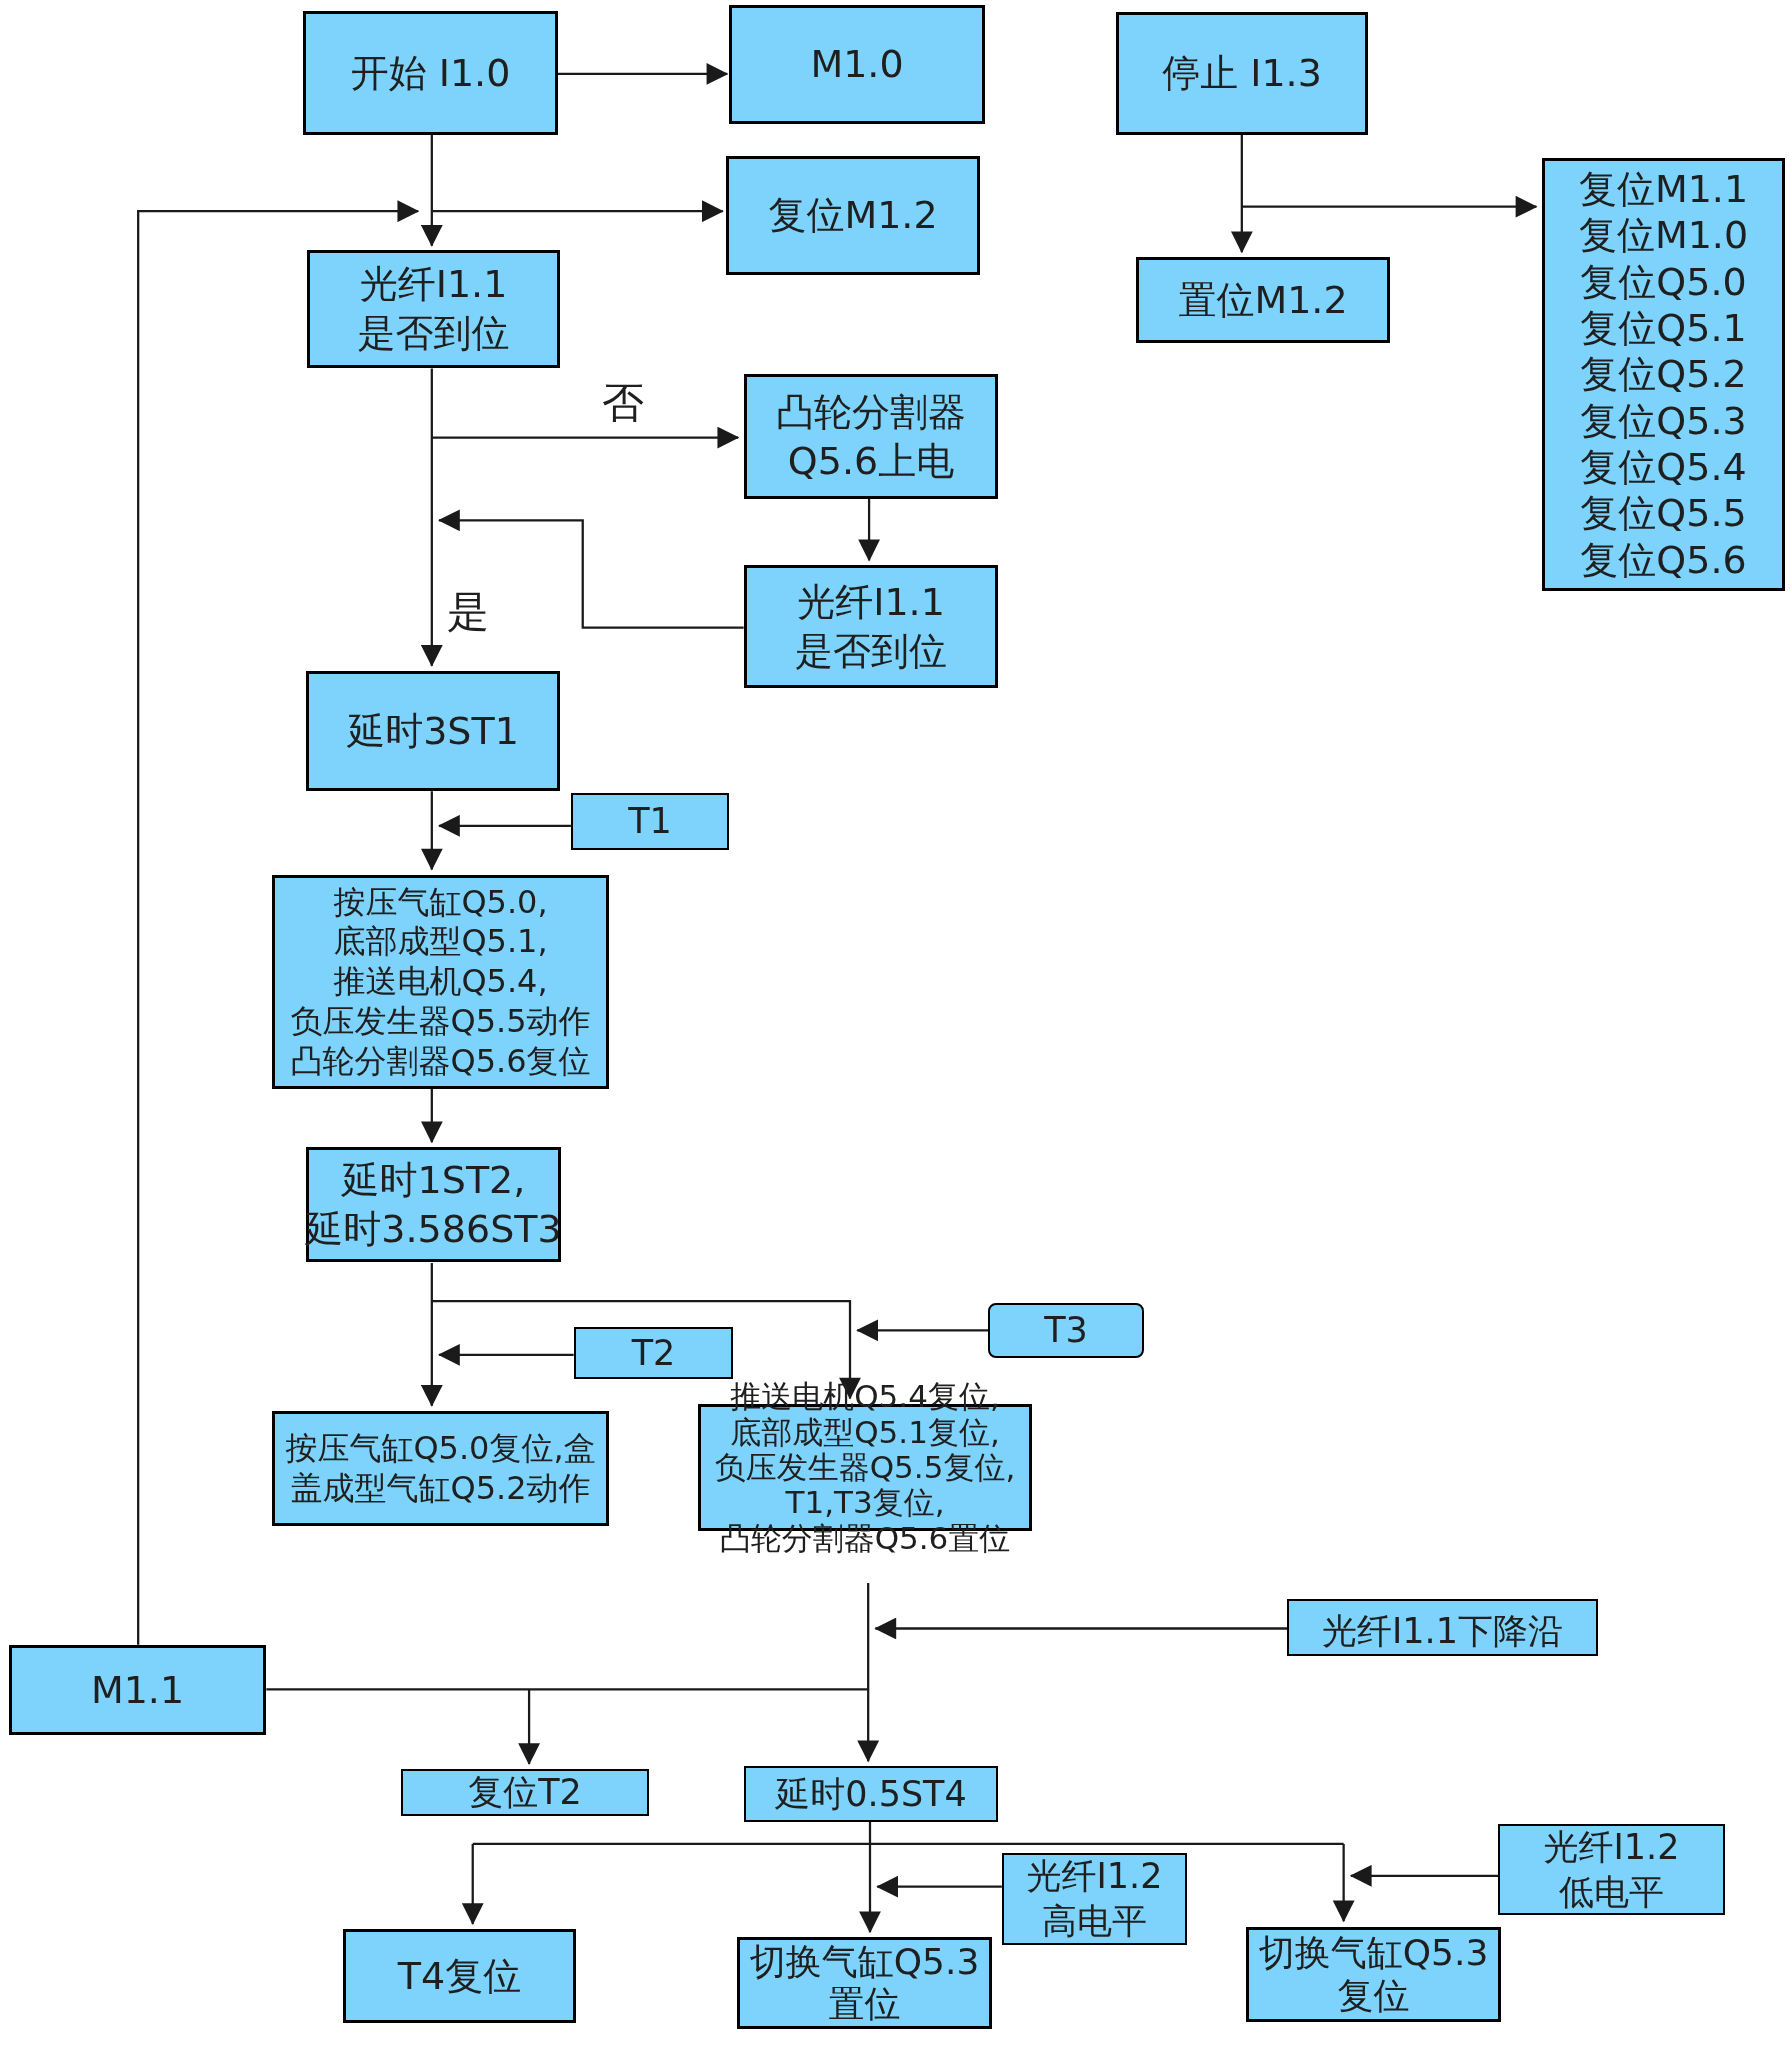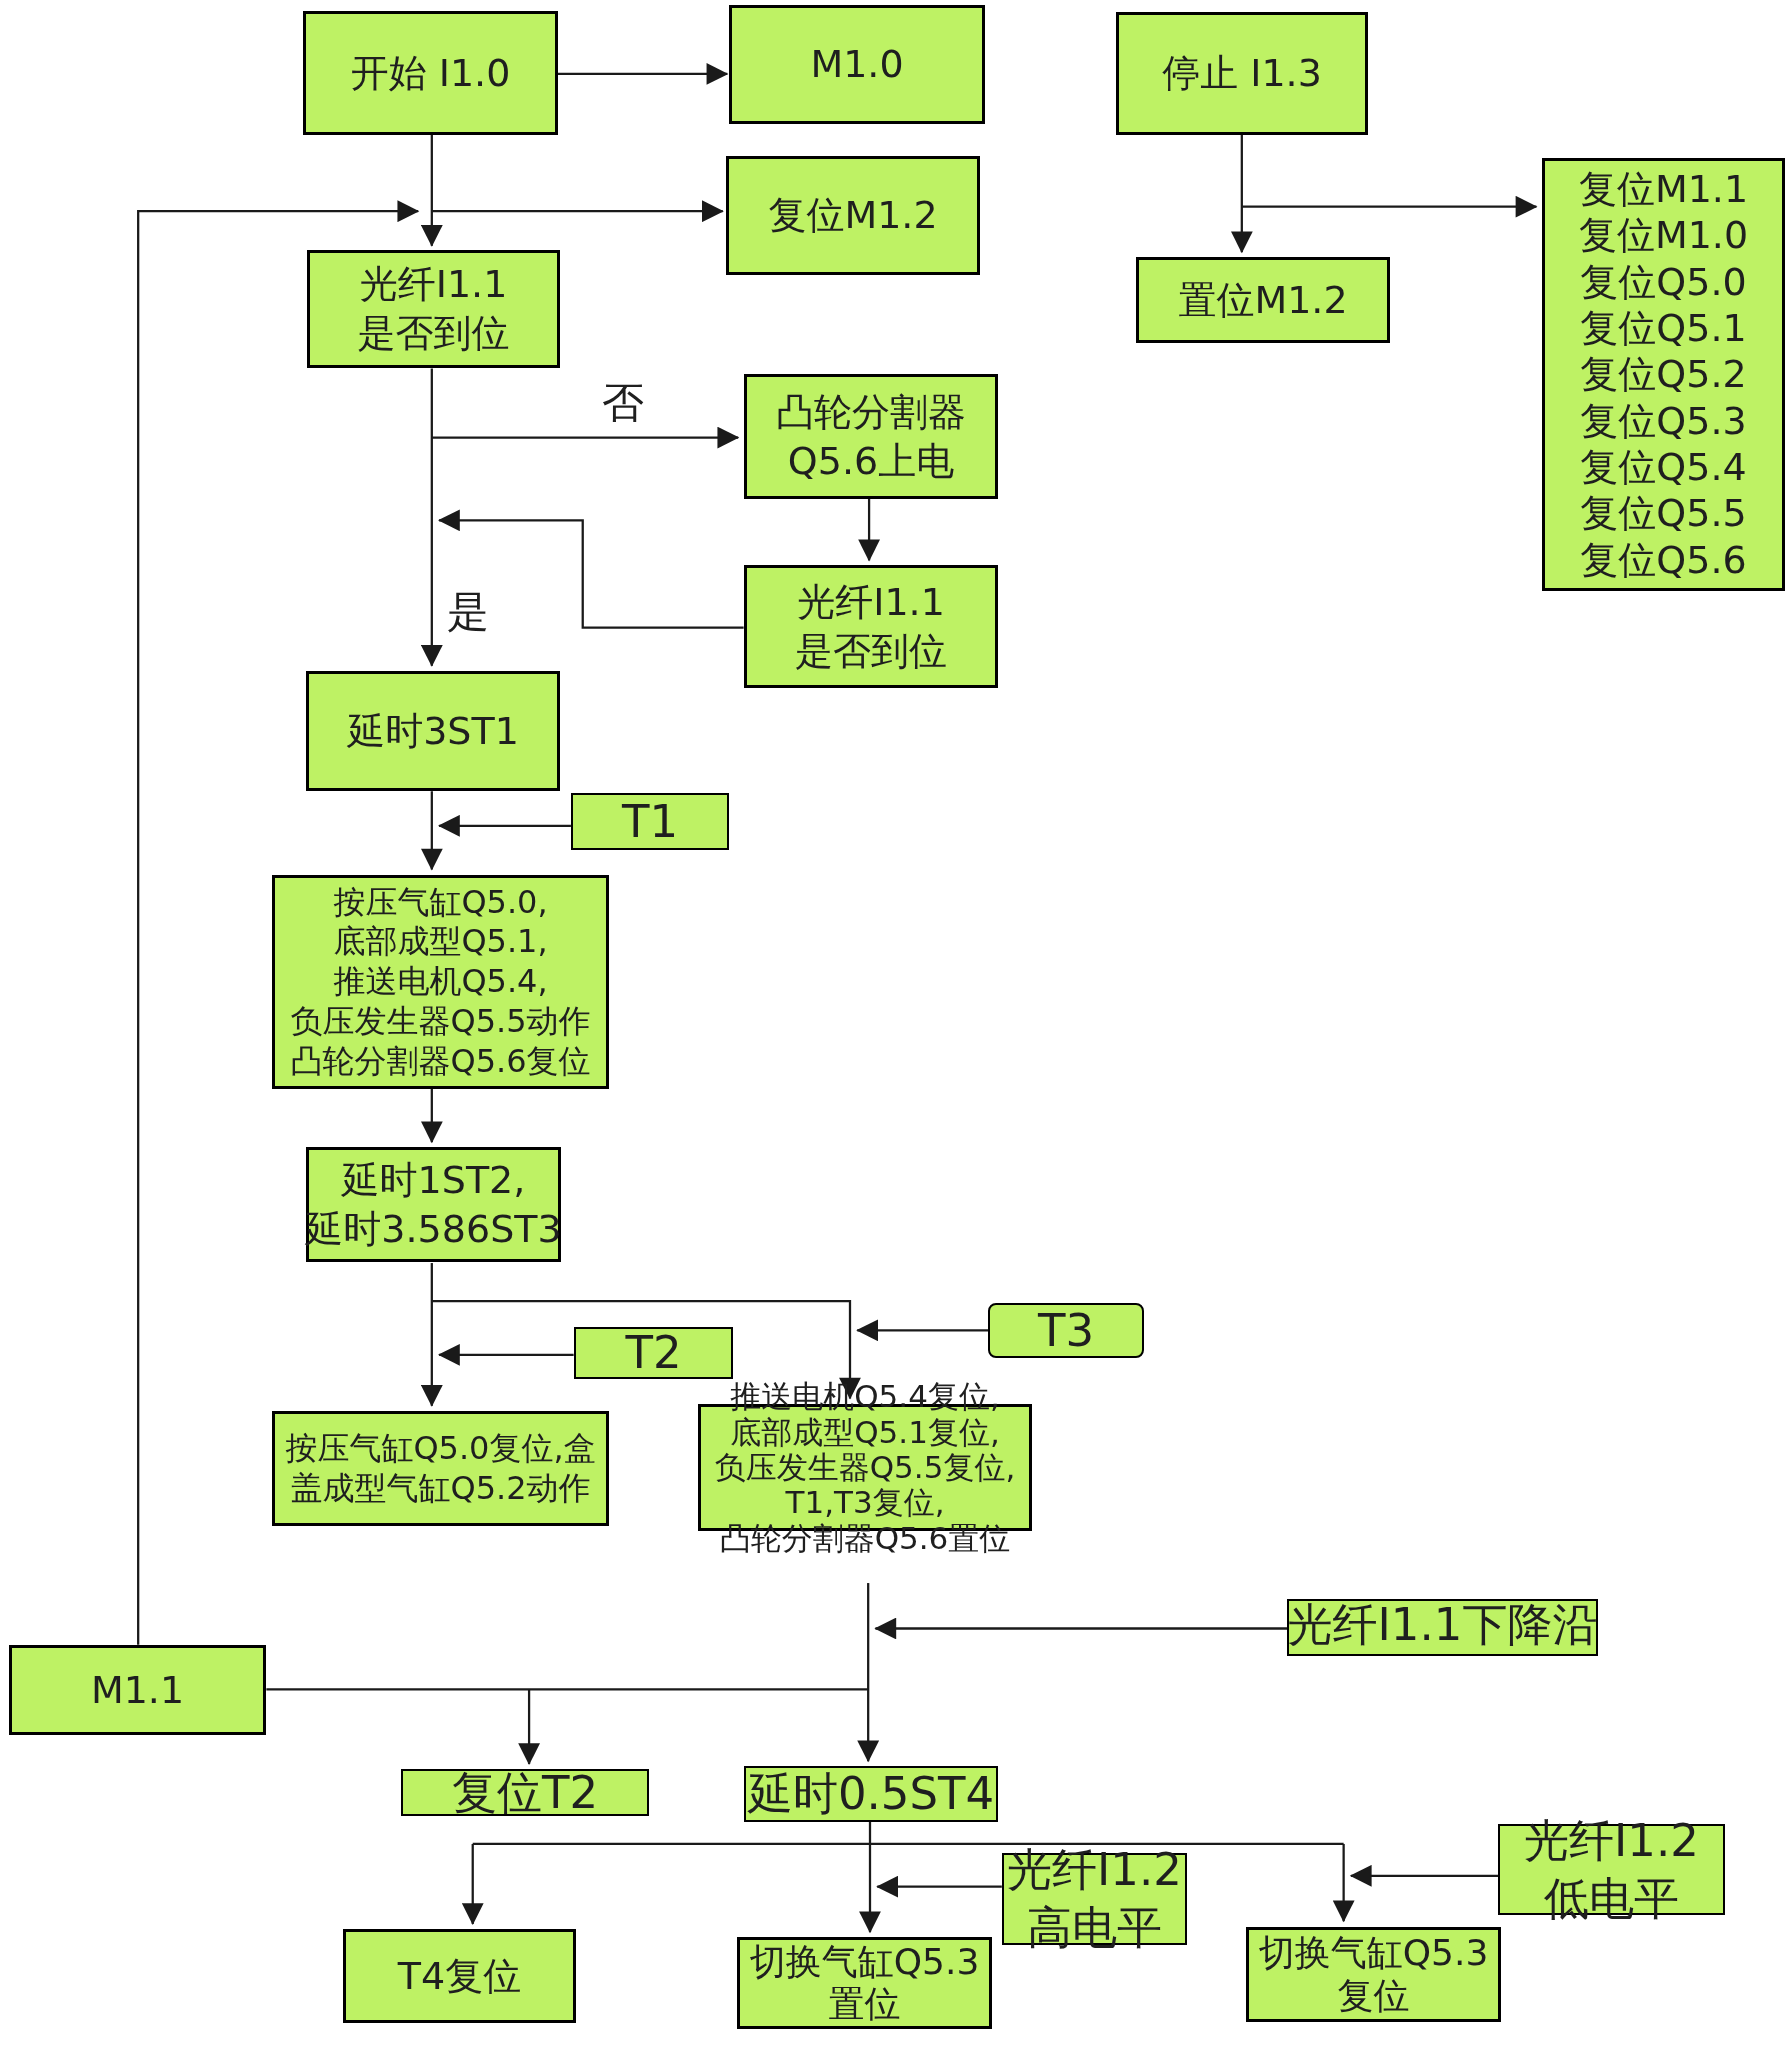--- a/index.html
+++ b/index.html
@@ -8,26 +8,26 @@
     width:1790px;height:2047px;
     background:#ffffff;
     font-family:"DejaVu Sans","Liberation Sans",sans-serif;
     color:#1f1f1f;
     overflow:hidden;
   }
   .wires{position:absolute;left:0;top:0;width:1790px;height:2047px;}
   .node{
     position:absolute;
     display:flex;flex-direction:column;justify-content:center;align-items:center;
-    border:3.6px solid #000;background:#bef264;
+    border:3.6px solid #000;background:#7dd3fc;
     text-align:center;font-size:38px;line-height:1.28;
     box-sizing:border-box;
   }
   .node span{display:block;white-space:nowrap;}
-  .small{font-size:45px;border-width:2.7px;}
+  .small{font-size:35px;border-width:2.7px;}
   .dense{font-size:32px;line-height:1.24;}
   .dense5{font-size:31px;line-height:1.14;}
   .list{font-size:38px;line-height:1.22;}
   .duo{font-size:36px;line-height:1.18;}
   .edge-label{
     position:absolute;font-size:42px;color:#1f1f1f;
     font-family:"DejaVu Sans","Liberation Sans",sans-serif;
   }
   
   #b-start{left:303px;top:11px;width:255px;height:124px;}

